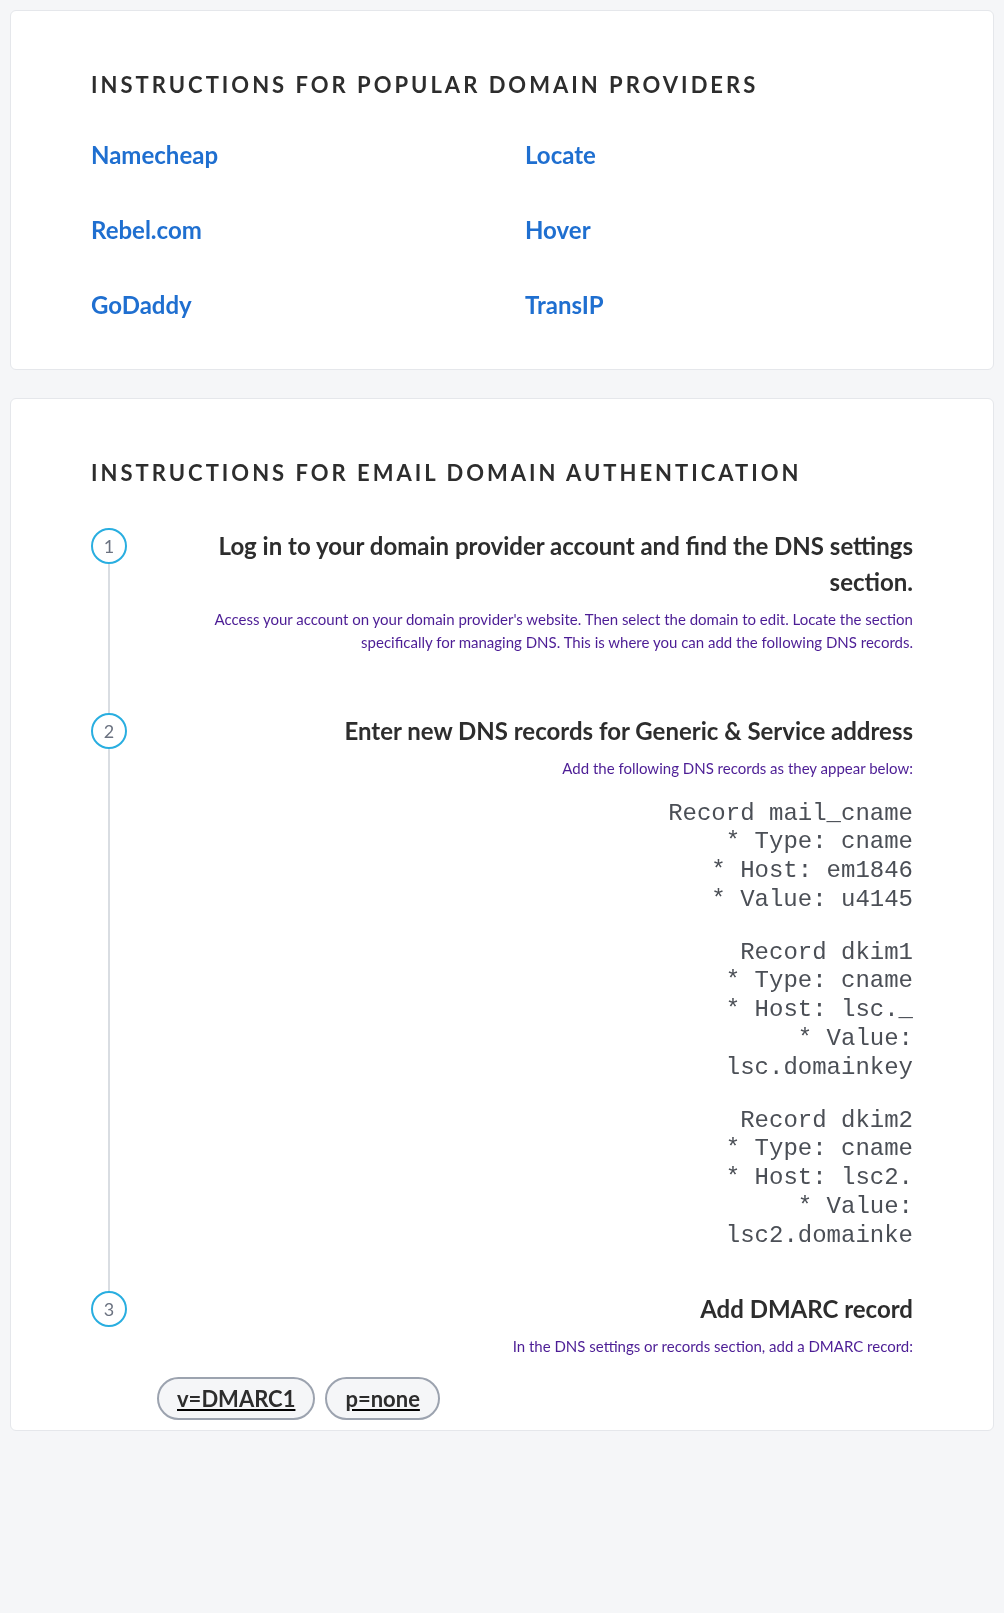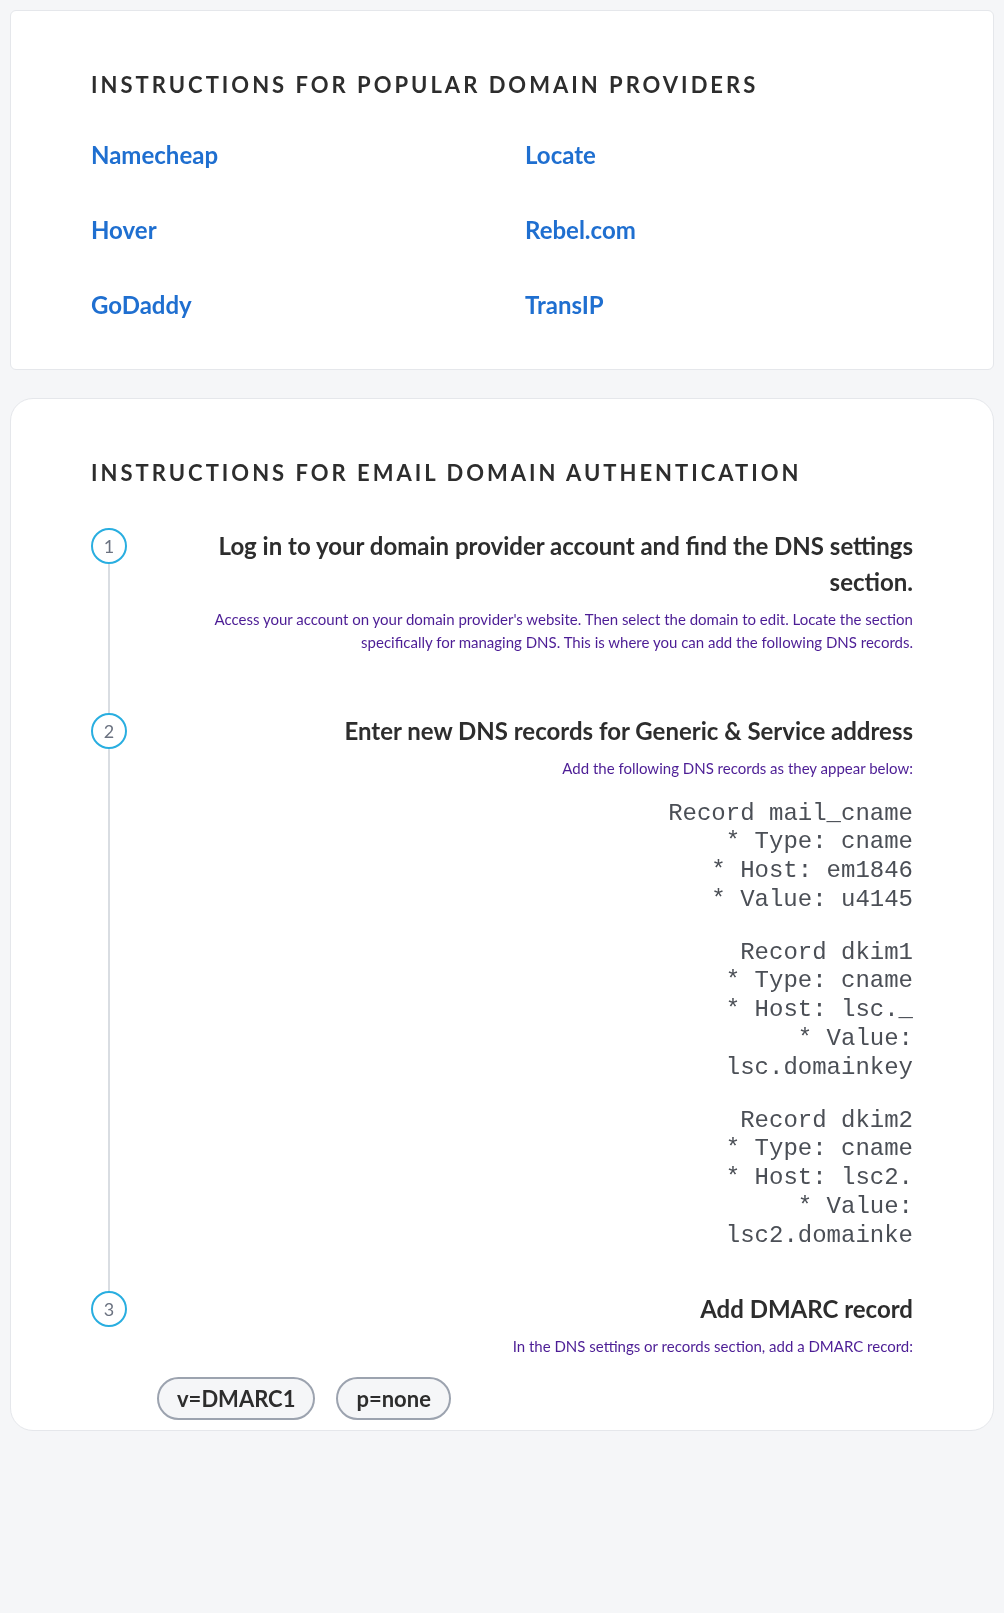--- a/index.html
+++ b/index.html
@@ -107,49 +107,50 @@
       color: #4b4f56;
       line-height: 1.2;
       white-space: pre;
       margin-bottom: 24px;
     }
     .code-block:last-child {
       margin-bottom: 0;
     }
     .chips {
       display: flex;
-      gap: 21px;
+      gap: 10px;
       flex-wrap: wrap;
+      text-decoration: underline;
     }
     .chip {
       border: 2px solid #9ca3af;
       border-radius: 999px;
       padding: 6px 18px;
       font-size: 22px;
       font-weight: 700;
       color: #2d2d2d;
       background: #f5f6f8;
     }
   </style>
 </head>
 <body>
 
 <div class="card">
   <h2 class="card-title">INSTRUCTIONS FOR POPULAR DOMAIN PROVIDERS</h2>
   <div class="providers-grid">
     <a class="provider-link">Namecheap</a>
     <a class="provider-link">Locate</a>
+    <a class="provider-link">Rebel.com</a>
     <a class="provider-link">Hover</a>
-    <a class="provider-link">Rebel.com</a>
     <a class="provider-link">GoDaddy</a>
     <a class="provider-link">TransIP</a>
   </div>
 </div>
 
-<div class="card" style="padding-bottom:10px;border-radius:23px;">
+<div class="card" style="padding-bottom:10px;">
   <h2 class="card-title">INSTRUCTIONS FOR EMAIL DOMAIN AUTHENTICATION</h2>
   <div class="steps">
 
     <div class="step">
       <div class="step-number">1</div>
       <div class="step-content">
         <div class="step-title">Log in to your domain provider account and find the DNS settings section.</div>
         <div class="step-desc">Access your account on your domain provider's website. Then select the domain to edit. Locate the section specifically for managing DNS. This is where you can add the following DNS records.</div>
       </div>
     </div>

